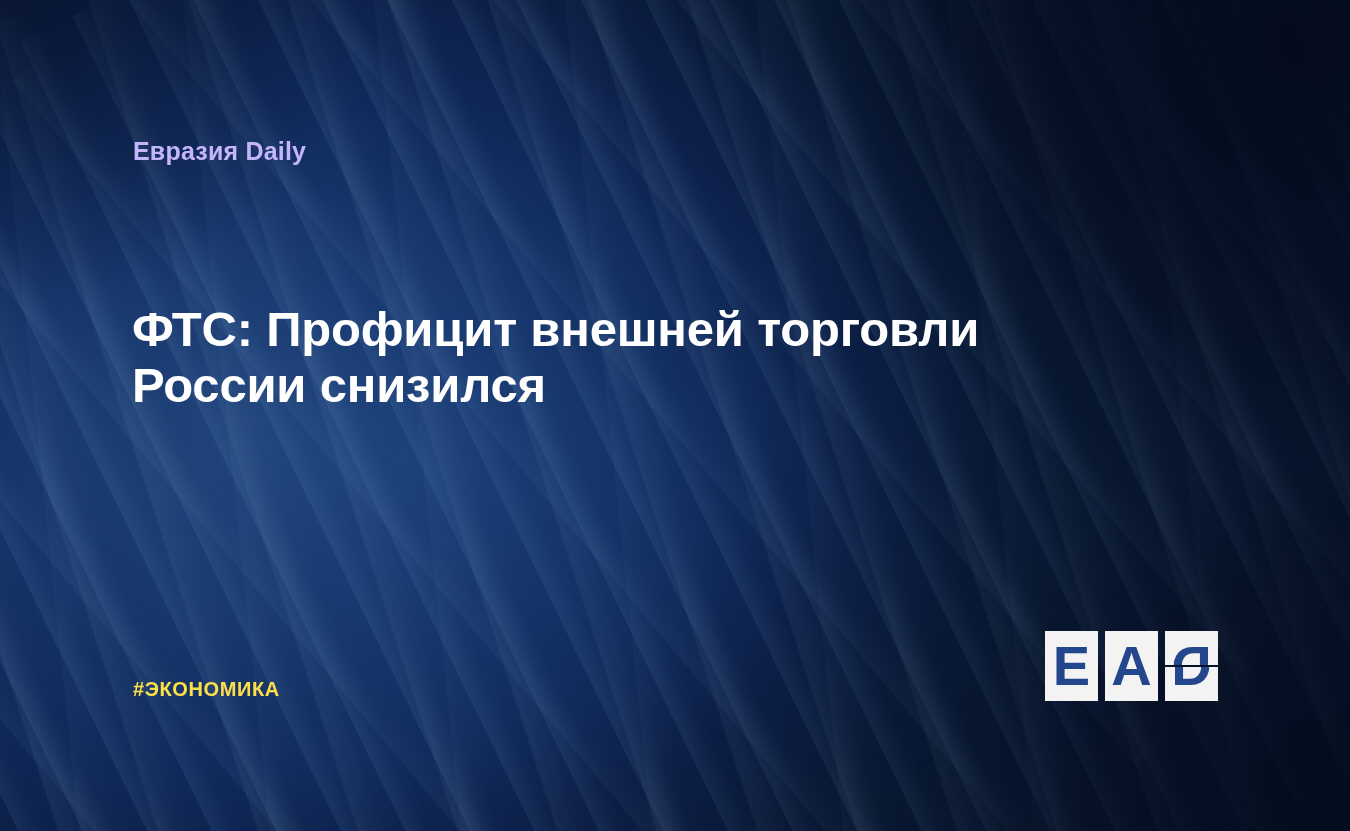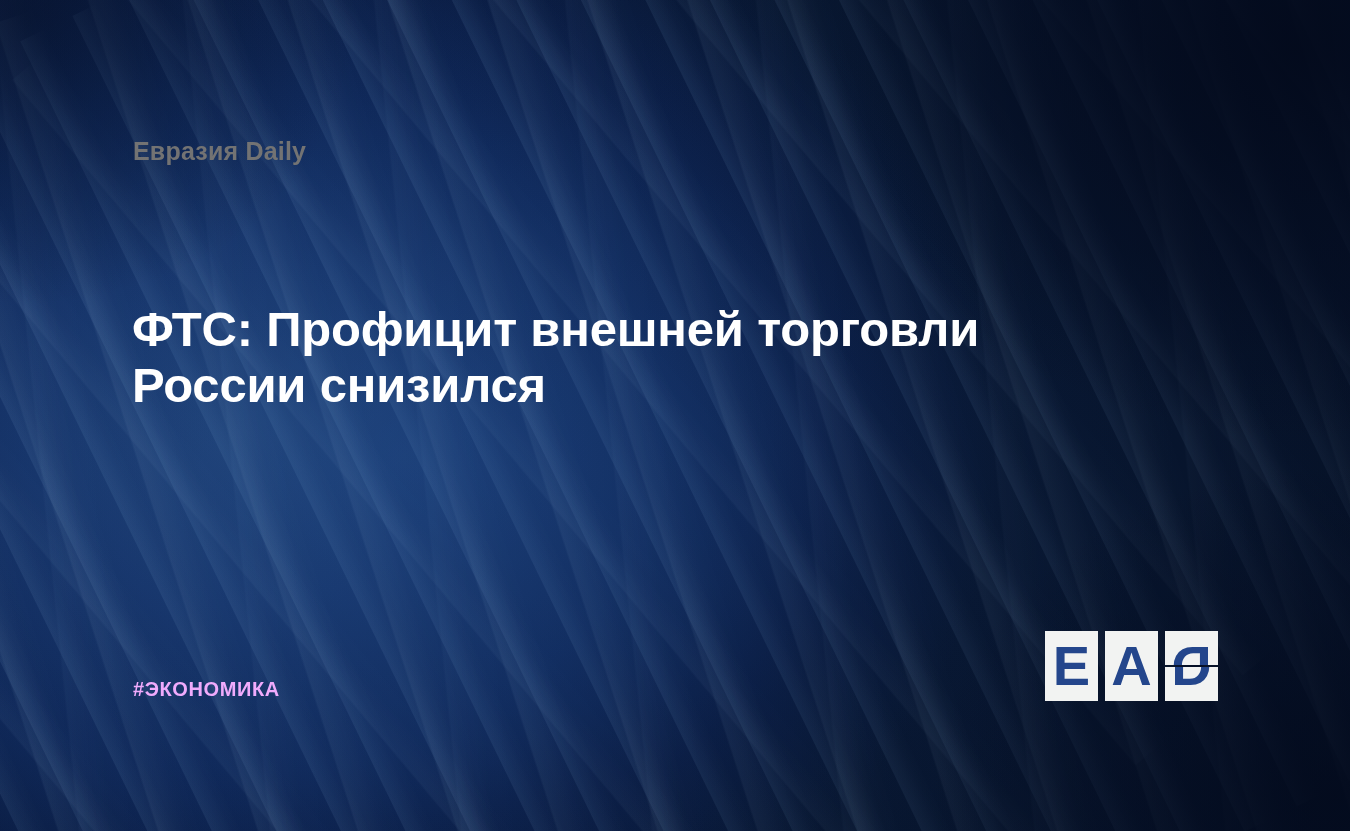--- a/index.html
+++ b/index.html
@@ -112,21 +112,21 @@
     position: absolute;
     inset: 0;
   }
 
   .brand {
     position: absolute;
     left: 133px;
     top: 137px;
     font-size: 25px;
     font-weight: bold;
-    color: #737373;
+    color: #c4b5fd;
     letter-spacing: 0.2px;
     white-space: nowrap;
   }
 
   .headline {
     position: absolute;
     left: 132px;
     top: 268px;
     width: 960px;
     font-size: 49px;
@@ -135,21 +135,21 @@
     color: #ffffff;
     letter-spacing: -0.2px;
   }
 
   .tag {
     position: absolute;
     left: 133px;
     top: 678px;
     font-size: 20px;
     font-weight: bold;
-    color: #f0abfc;
+    color: #fde047;
     letter-spacing: 0.6px;
     white-space: nowrap;
   }
 
   
   .logo {
     position: absolute;
     left: 1045px;
     top: 631px;
     width: 175px;

